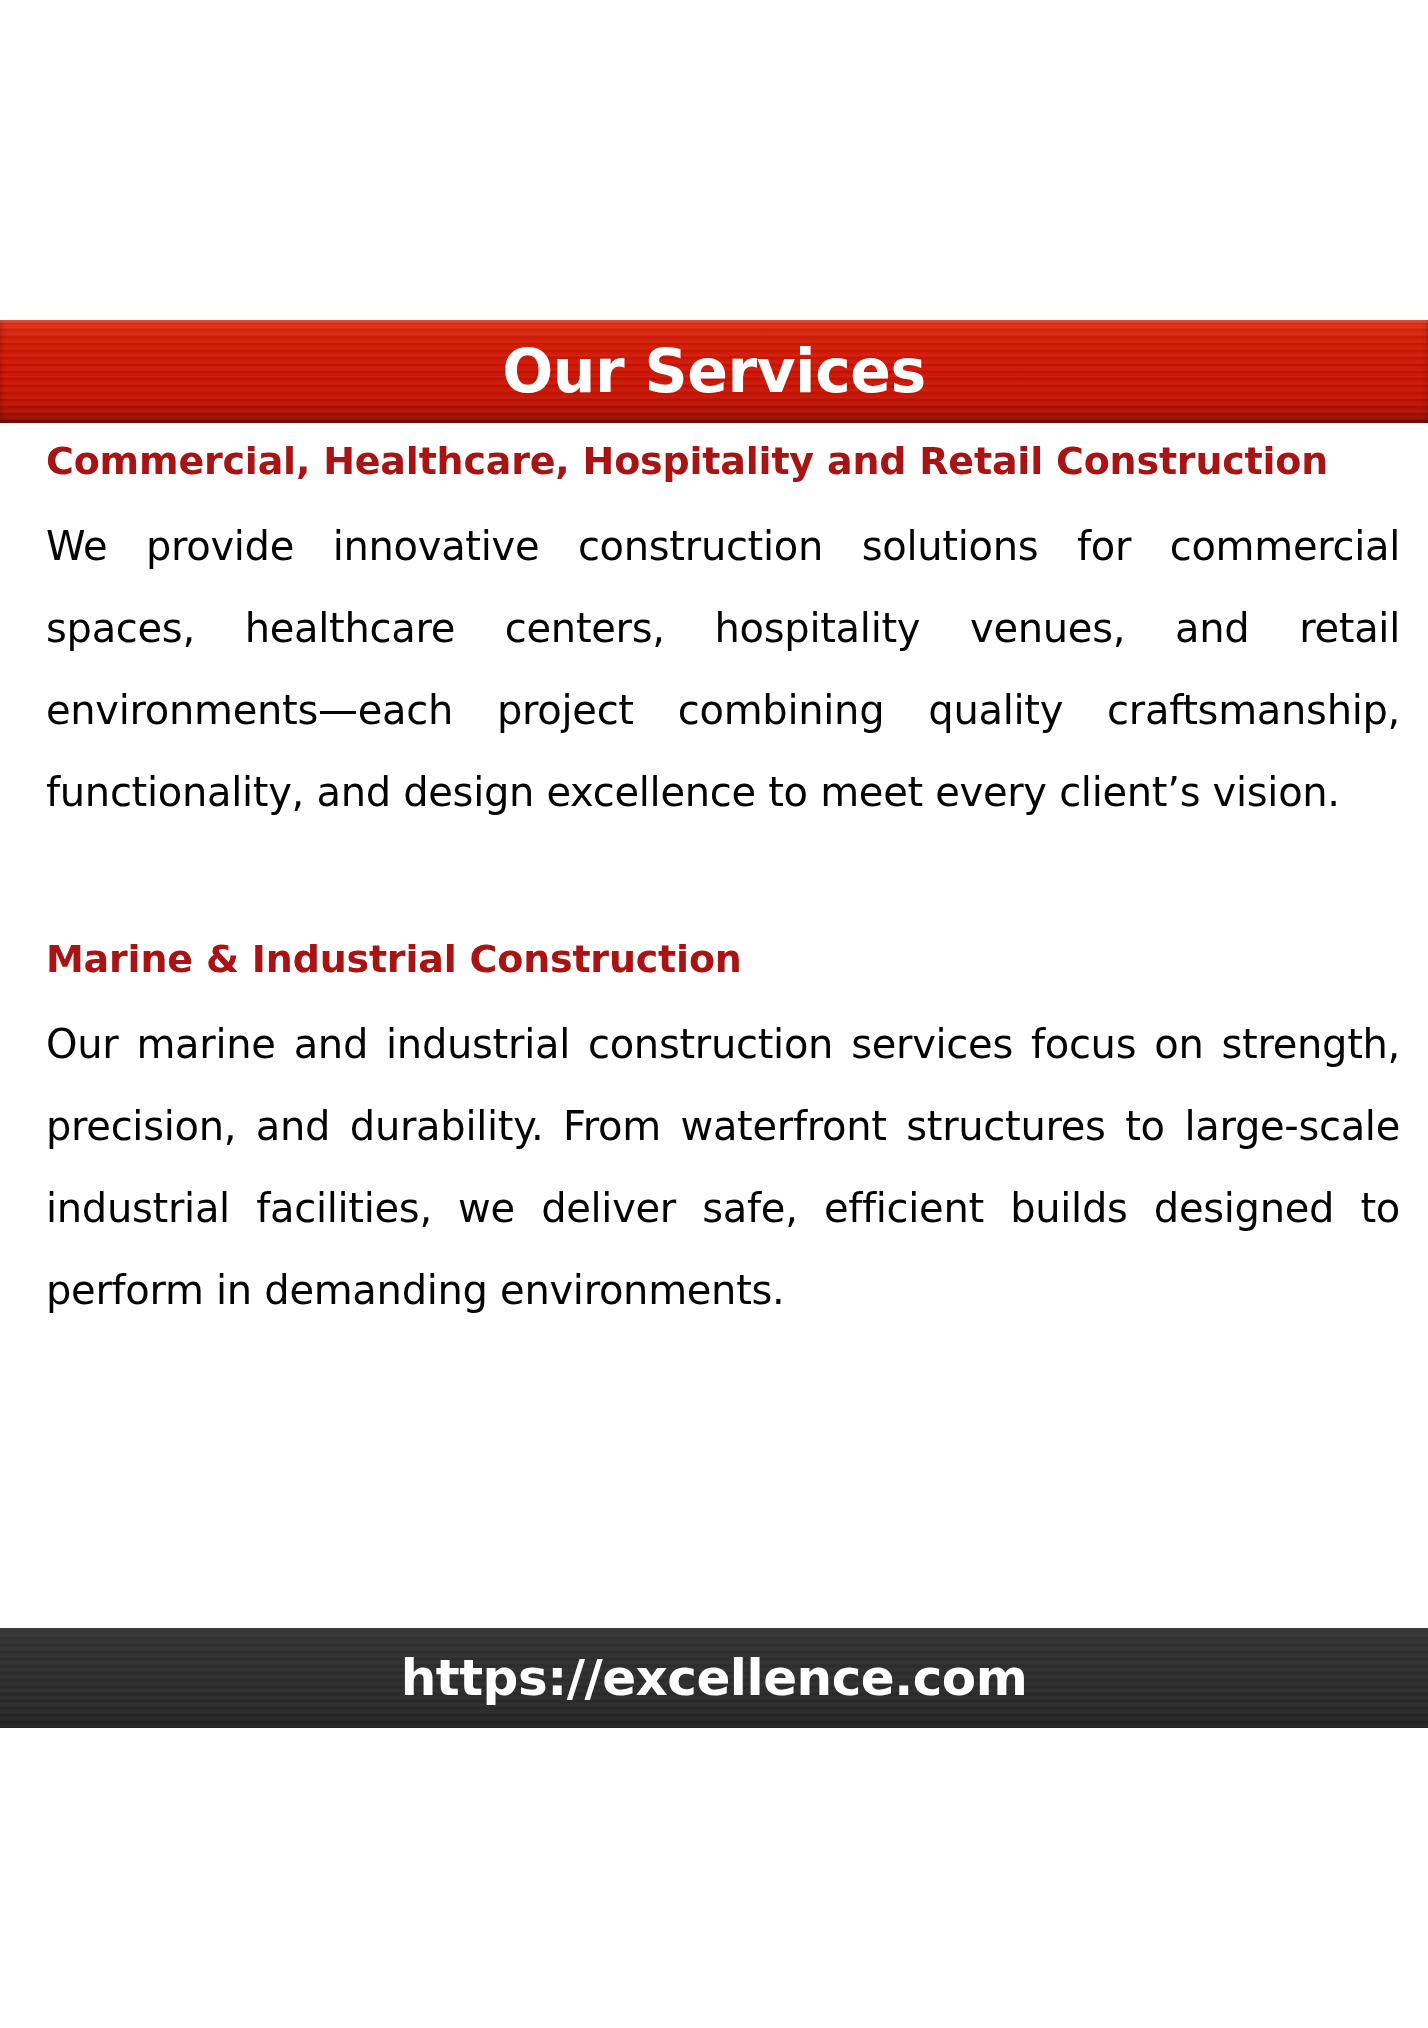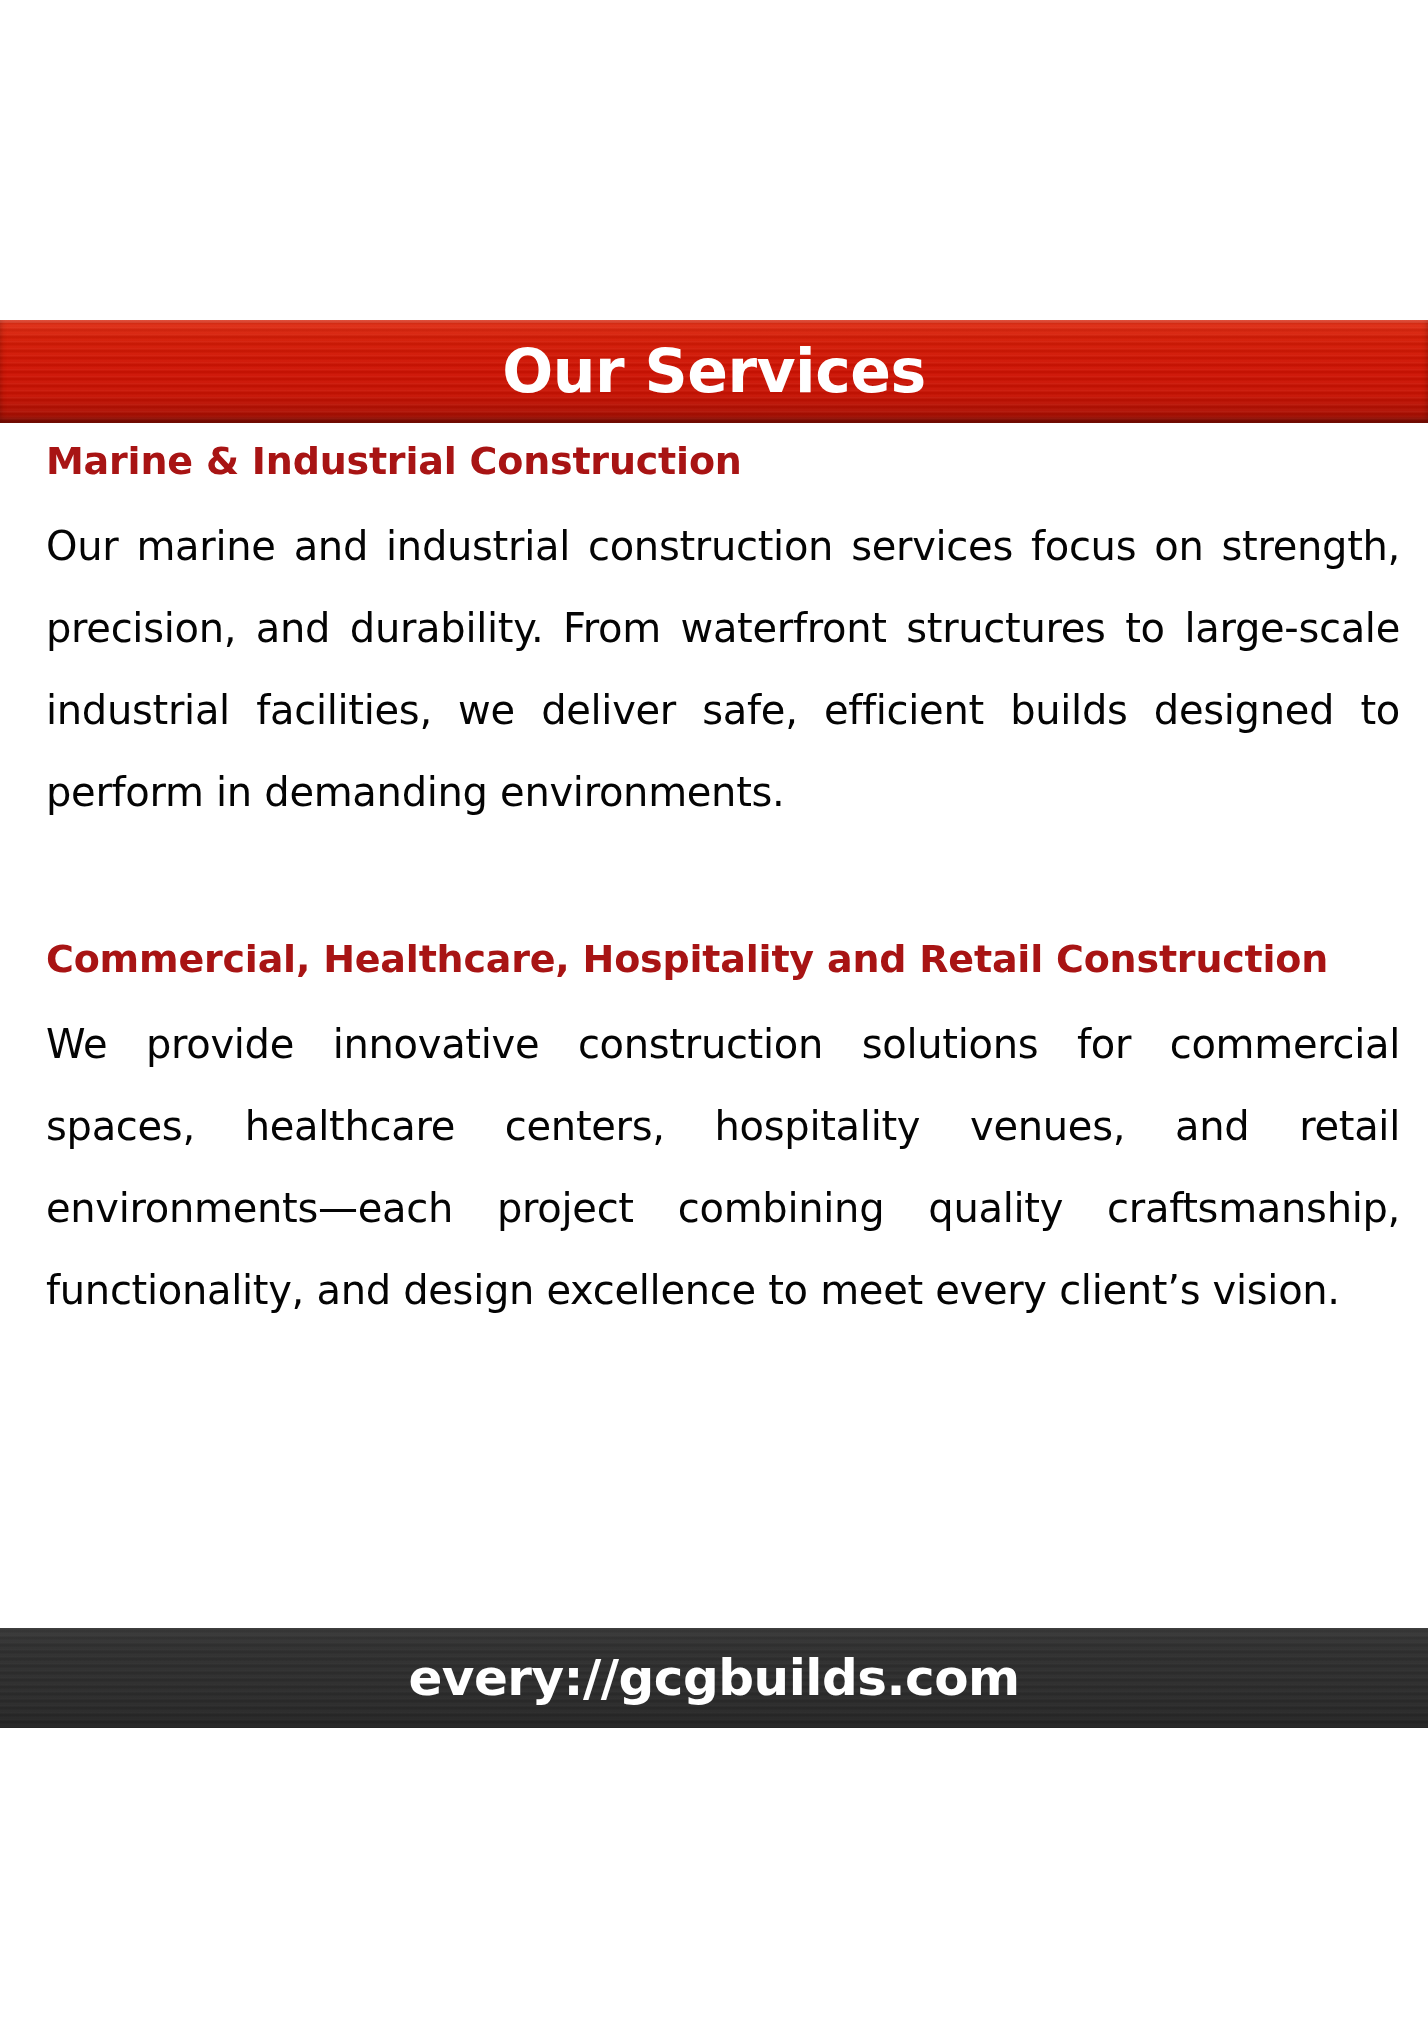--- a/index.html
+++ b/index.html
@@ -182,32 +182,32 @@
 
   <div class="top-spacer"></div>
 
   <div class="banner">
     <div class="banner-title">Our Services</div>
   </div>
 
   <div class="content">
 
     <div class="section">
+      <h2 class="section-heading two-line">Commercial, Healthcare, Hospitality and Retail Construction</h2>
+      <div class="heading-gap"></div>
+      <p class="section-body">We provide innovative construction solutions for commercial spaces, healthcare centers, hospitality venues, and retail environments—each project combining quality craftsmanship, functionality, and design excellence to meet every client’s vision.</p>
+    </div>
+
+    <div class="section">
       <h2 class="section-heading">Marine &amp; Industrial Construction</h2>
       <div class="heading-gap"></div>
       <p class="section-body">Our marine and industrial construction services focus on strength, precision, and durability. From waterfront structures to large-scale industrial facilities, we deliver safe, efficient builds designed to perform in demanding environments.</p>
     </div>
 
-    <div class="section">
-      <h2 class="section-heading two-line">Commercial, Healthcare, Hospitality and Retail Construction</h2>
-      <div class="heading-gap"></div>
-      <p class="section-body">We provide innovative construction solutions for commercial spaces, healthcare centers, hospitality venues, and retail environments—each project combining quality craftsmanship, functionality, and design excellence to meet every client’s vision.</p>
-    </div>
-
   </div>
 
   <div class="footer">
-    <div class="footer-url">every://gcgbuilds.com</div>
+    <div class="footer-url">https://excellence.com</div>
   </div>
 
   <div class="bottom-spacer"></div>
 
 </div>
 
 </body></html>

